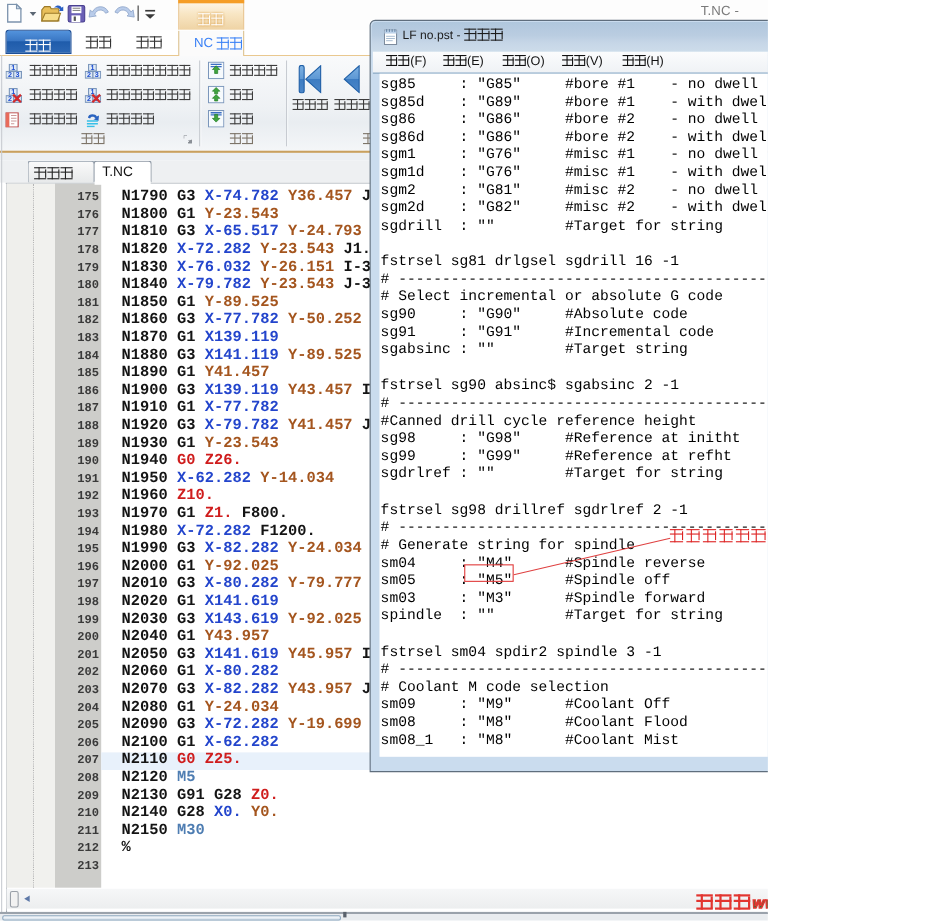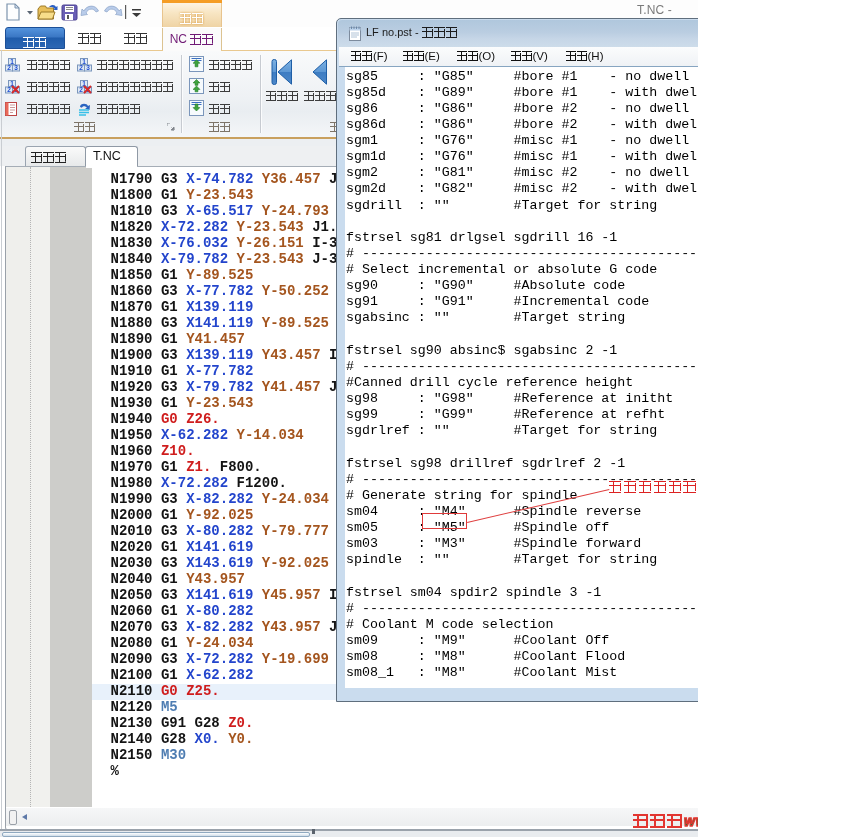--- a/index.html
+++ b/index.html
@@ -23,21 +23,21 @@
 #ctxtop{left:162px;top:0;width:60px;height:3px;background:#f59d26}
 #ctx .g{color:#fff;filter:drop-shadow(0 0 1px #d88f28)}
 #tabrow{left:0;top:27px;width:854px;height:23px;background:#ffffff}
 #ribtop{left:0;top:49.5px;width:854px;height:1.5px;background:#e9c88f}
 #filebtn{left:5px;top:27px;width:60px;height:22px;border-radius:3px 3px 0 0;
  background:linear-gradient(180deg,#5393dd 0%,#3a77c4 45%,#1f5cab 50%,#2c67b4 100%);
  border:1px solid #1c4f97;color:#fff;text-align:center;padding-top:4px}
 .tabtxt{font-size:12px}
 #tab-home{left:78px;top:31px;color:#333}
 #tab-view{left:124px;top:31px;color:#333}
-#tab-nc{left:162px;top:28px;width:60px;height:22px;background:#fbfbfb;border-left:1px solid #dcc391;border-right:1px solid #dcc391;color:#701a75;text-align:center;padding-top:4px}
+#tab-nc{left:162px;top:28px;width:60px;height:22px;background:#fbfbfb;border-left:1px solid #dcc391;border-right:1px solid #dcc391;color:#3b82f6;text-align:right;padding-top:4px}
 
 #ribbon{left:0;top:51px;width:854px;height:86px;
  background:linear-gradient(180deg,#f9fafb 0%,#eef1f4 55%,#e9edf1 70%,#f4f6f8 100%)}
 #ribbon .sep{position:absolute;top:4px;width:1px;height:78px;background:#c7cbd1;box-shadow:1px 0 0 #fbfcfd}
 .rbtxt{position:absolute;font-size:11px;color:#3c3c3c;white-space:nowrap}
 .grplbl{position:absolute;font-size:11px;color:#7d7468}
 #ribbonline{left:0;top:137px;width:854px;height:2px;background:#c9a05e}
 #belowrib{left:0;top:139px;width:854px;height:7px;background:#eceff2}
 
 #dtabstrip{left:0;top:146px;width:854px;height:20px;background:#eef0f2}
@@ -221,20 +221,59 @@
 <div class="abs" id="dtabstrip"></div>
 <div class="abs" id="dtab1"><i class="g g12"></i><i class="g g12"></i><i class="g g12"></i></div>
 <div class="abs" style="left:86px;top:165px;width:51px;height:3px;background:#ffffff;z-index:3"></div>
 <div class="abs" id="dtab2">T.NC <span style="font-size:12px;color:#222">✕</span></div>
 <div class="abs" id="wline"></div>
 <div class="abs" id="editor"></div>
 <div class="abs" id="margin1"></div>
 <div class="abs" id="margin2"></div>
 <div class="abs" id="gutter"></div>
 <div class="abs" id="hl207"></div>
+<pre class="abs" id="lnums">175
+176
+177
+178
+179
+180
+181
+182
+183
+184
+185
+186
+187
+188
+189
+190
+191
+192
+193
+194
+195
+196
+197
+198
+199
+200
+201
+202
+203
+204
+205
+206
+207
+208
+209
+210
+211
+212
+213</pre>
 <pre class="abs" id="codepre">N1790 G3 <b class="x">X-74.782</b> <b class="y">Y36.457</b> J-2.
 N1800 G1 <b class="y">Y-23.543</b>
 N1810 G3 <b class="x">X-65.517</b> <b class="y">Y-24.793</b> I1.25
 N1820 <b class="x">X-72.282</b> <b class="y">Y-23.543</b> J1.25
 N1830 <b class="x">X-76.032</b> <b class="y">Y-26.151</b> I-3.75
 N1840 <b class="x">X-79.782</b> <b class="y">Y-23.543</b> J-3.75
 N1850 G1 <b class="y">Y-89.525</b>
 N1860 G3 <b class="x">X-77.782</b> <b class="y">Y-50.252</b> I2.
 N1870 G1 <b class="x">X139.119</b>
 N1880 G3 <b class="x">X141.119</b> <b class="y">Y-89.525</b> J2.

